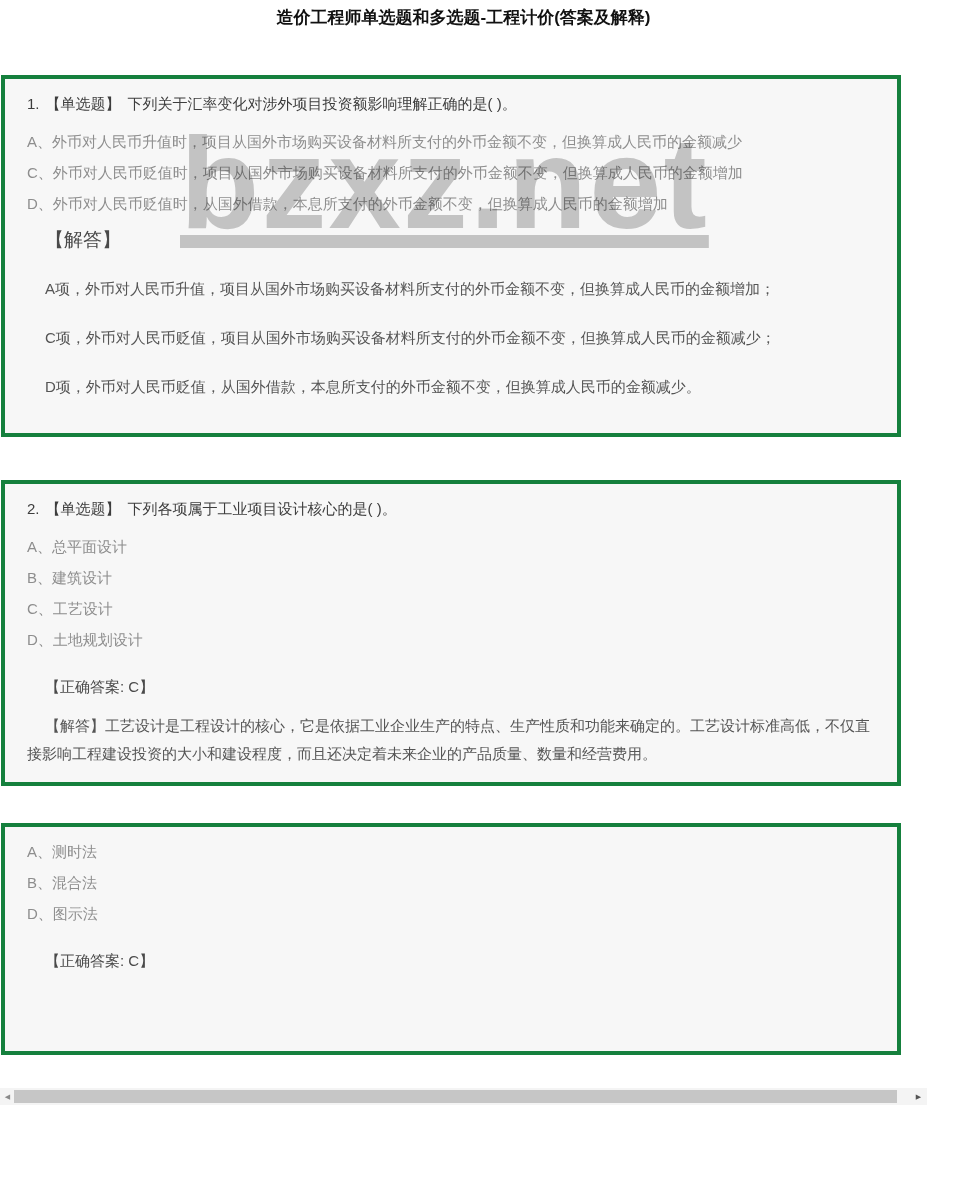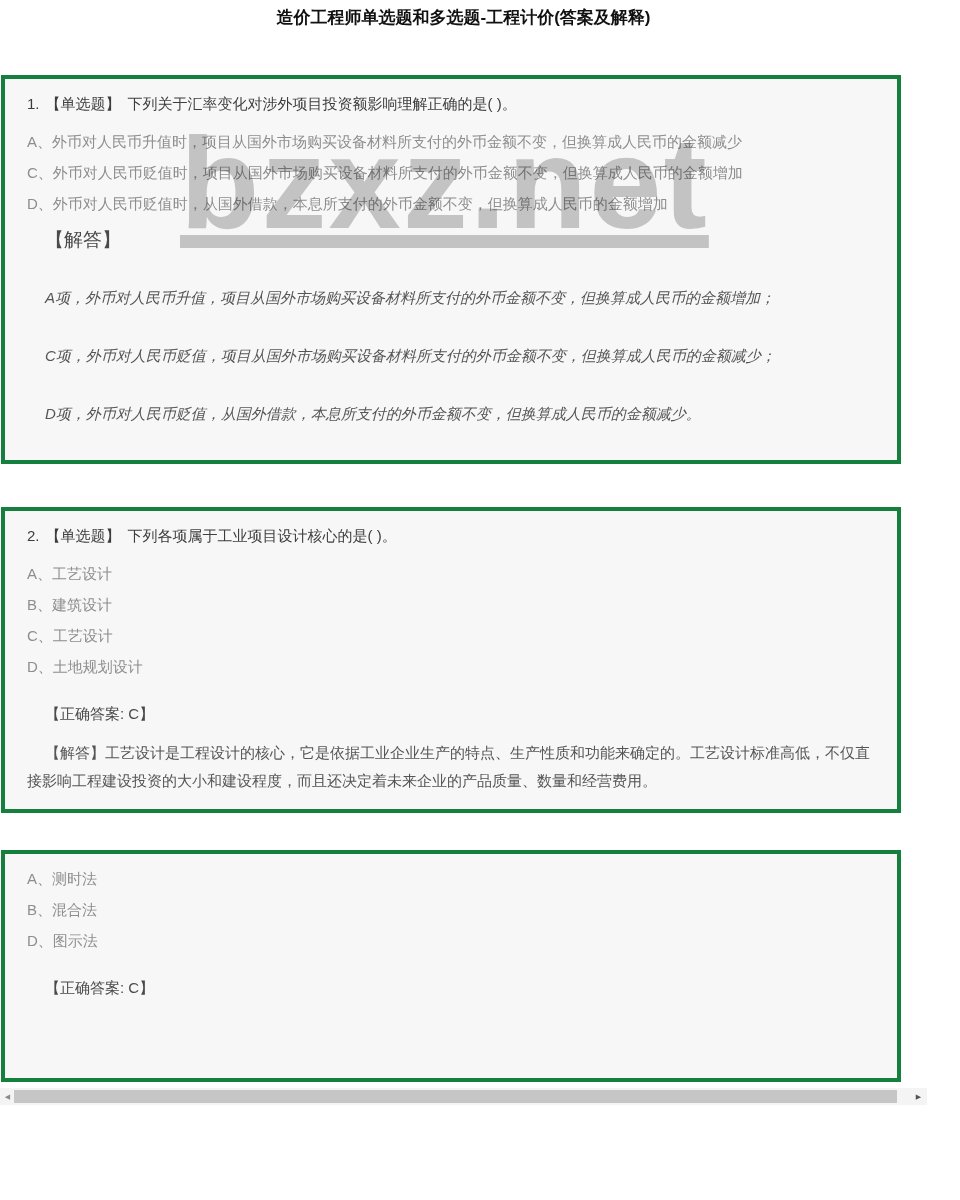--- a/index.html
+++ b/index.html
@@ -19,21 +19,21 @@
   .card-1{margin-top:48px;padding-bottom:36px;}
   .card-2{margin-top:43px;padding-bottom:14px;}
   .card-3{margin-top:37px;padding-bottom:80px;}
 
   .q-line{margin:0 0 16px;font-size:15px;line-height:22px;color:#3d3d3d;}
   .q-num{margin-right:6px;}
   .q-tag{margin-right:7px;}
   .opt{margin:0 0 10px;font-size:15px;line-height:21px;color:#8e8e8e;}
   .ans-line{margin:26px 0 0;text-indent:18px;font-size:15px;line-height:21px;color:#4a4a4a;}
   .exp-label{margin:15px 0 0;text-indent:18px;font-size:19px;line-height:21px;color:#4a4a4a;}
-  .exp-line{margin:37px 0 0;text-indent:18px;font-size:15px;line-height:21px;color:#555555;font-style:italic;}
+  .exp-line{margin:28px 0 0;text-indent:18px;font-size:15px;line-height:21px;color:#555555;}
   .exp-body{margin:15px 0 0;text-indent:18px;font-size:15px;line-height:28px;color:#555555;}
 
   
   .watermark{position:absolute;top:108px;left:180px;z-index:5;pointer-events:none;
              font-size:130px;font-weight:bold;letter-spacing:2px;color:#404040;
              opacity:0.28;mix-blend-mode:multiply;white-space:nowrap;text-decoration:underline;}
 
   
   .vscroll{position:absolute;top:0;right:16px;width:17px;height:1087px;background:#f4f4f4;}
   .vscroll .sb-btn{position:absolute;left:0;width:17px;height:17px;background:#f4f4f4;
@@ -68,21 +68,21 @@
       <p class="opt">C、外币对人民币贬值时，项目从国外市场购买设备材料所支付的外币金额不变，但换算成人民币的金额增加</p>
       <p class="opt">D、外币对人民币贬值时，从国外借款，本息所支付的外币金额不变，但换算成人民币的金额增加</p>
       <p class="exp-label">【解答】</p>
       <p class="exp-line">A项，外币对人民币升值，项目从国外市场购买设备材料所支付的外币金额不变，但换算成人民币的金额增加；</p>
       <p class="exp-line">C项，外币对人民币贬值，项目从国外市场购买设备材料所支付的外币金额不变，但换算成人民币的金额减少；</p>
       <p class="exp-line">D项，外币对人民币贬值，从国外借款，本息所支付的外币金额不变，但换算成人民币的金额减少。</p>
     </section>
 
     <section class="card card-2">
       <p class="q-line"><span class="q-num">2.</span><span class="q-tag">【单选题】</span><span>下列各项属于工业项目设计核心的是( )。</span></p>
-      <p class="opt">A、工艺设计</p>
+      <p class="opt">A、总平面设计</p>
       <p class="opt">B、建筑设计</p>
       <p class="opt">C、工艺设计</p>
       <p class="opt">D、土地规划设计</p>
       <p class="ans-line">【正确答案: C】</p>
       <p class="exp-body">【解答】工艺设计是工程设计的核心，它是依据工业企业生产的特点、生产性质和功能来确定的。工艺设计标准高低，不仅直接影响工程建设投资的大小和建设程度，而且还决定着未来企业的产品质量、数量和经营费用。</p>
     </section>
 
     <section class="card card-3">
       <p class="opt">A、测时法</p>
       <p class="opt">B、混合法</p>

